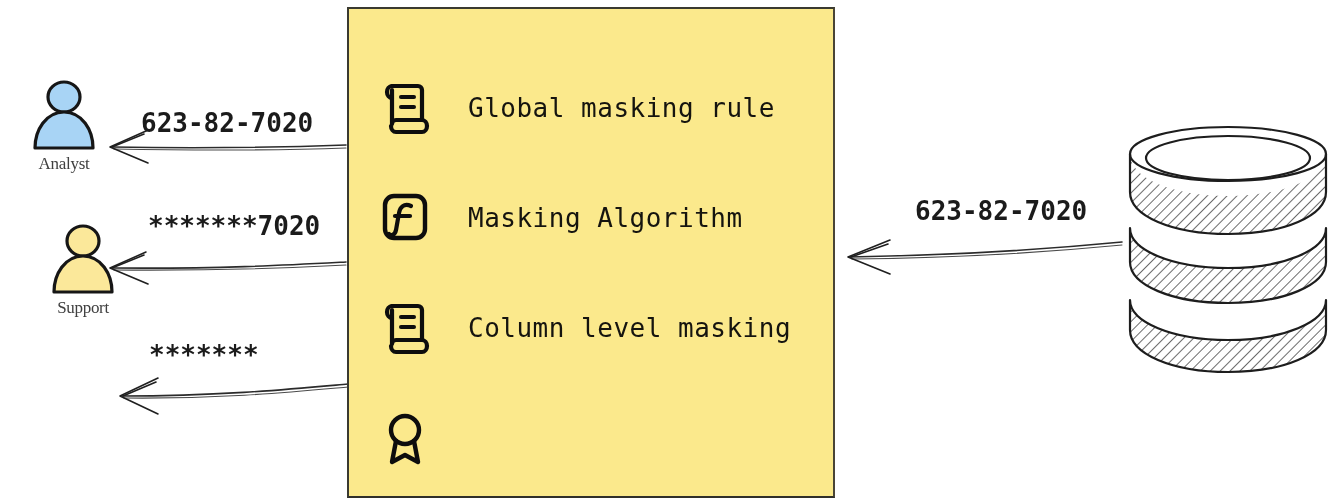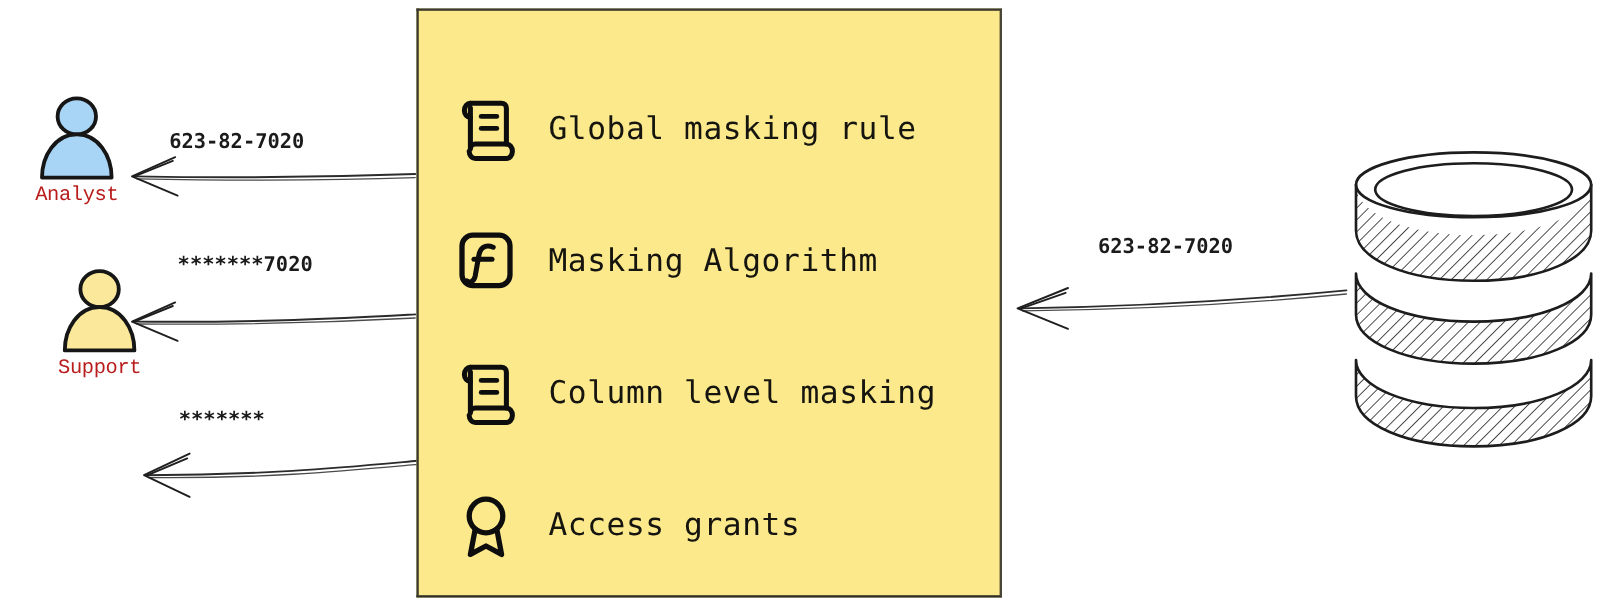--- a/index.html
+++ b/index.html
@@ -24,33 +24,33 @@
     width: 120px;
     text-align: center;
   }
   .actor .person-wrap {
     width: 80px;
     height: 80px;
     margin: 0 auto;
     display: block;
   }
   .actor .actor-label {
-    font-family: Liberation Mono, monospace;
+    font-family: Liberation Serif, serif;
     font-size: 17px;
-    color: #b91c1c;
+    color: #404040;
     letter-spacing: -0.3px;
     margin-top: -4px;
     white-space: nowrap;
   }
 
   
   .flow-label {
     position: absolute;
     font-family: "DejaVu Sans Mono", "Liberation Mono", monospace;
-    font-size: 17px;
+    font-size: 26px;
     font-weight: bold;
     color: #1b1b1b;
     letter-spacing: 0px;
     white-space: nowrap;
   }
 
   
   .arrow-svg {
     position: absolute;
     overflow: visible;
@@ -104,20 +104,21 @@
     height: 56px;
     flex: 0 0 52px;
     display: block;
   }
   .policy-text {
     font-family: "DejaVu Sans Mono", "Liberation Mono", monospace;
     font-size: 26px;
     color: #15140f;
     letter-spacing: 0.5px;
     white-space: nowrap;
+    margin-left: 11px;
   }
 
   
   #database {
     position: absolute;
     left: 1122px;
     top: 122px;
     width: 212px;
     height: 270px;
   }
@@ -221,21 +222,20 @@
           <line x1="22" y1="27" x2="35" y2="27" stroke="#0d0d0d" stroke-width="4" stroke-linecap="round"></line>
         </svg>
         <span class="policy-text">Column level masking</span>
       </div>
 
       <div class="policy-item">
         <svg class="policy-icon" viewBox="0 0 52 56">
           <circle cx="26" cy="20" r="14" fill="none" stroke="#0d0d0d" stroke-width="4.4"></circle>
           <path d="M17 31 L 13 52 L 26 45 L 39 52 L 35 31" fill="none" stroke="#0d0d0d" stroke-width="4.4" stroke-linejoin="round" stroke-linecap="round"></path>
         </svg>
-        <span class="policy-text">Access grants</span>
       </div>
 
     </div>
   </div>
 
   <div class="flow-label" style="left:915px; top:196px;">623-82-7020</div>
 
   <svg class="arrow-svg" style="left:840px; top:232px;" width="285" height="48">
     <path class="arrow-line" d="M282 10 C 220 16, 130 23, 10 25"></path>
     <path class="arrow-line thin" d="M282 13 C 220 19, 130 26, 12 27"></path>

